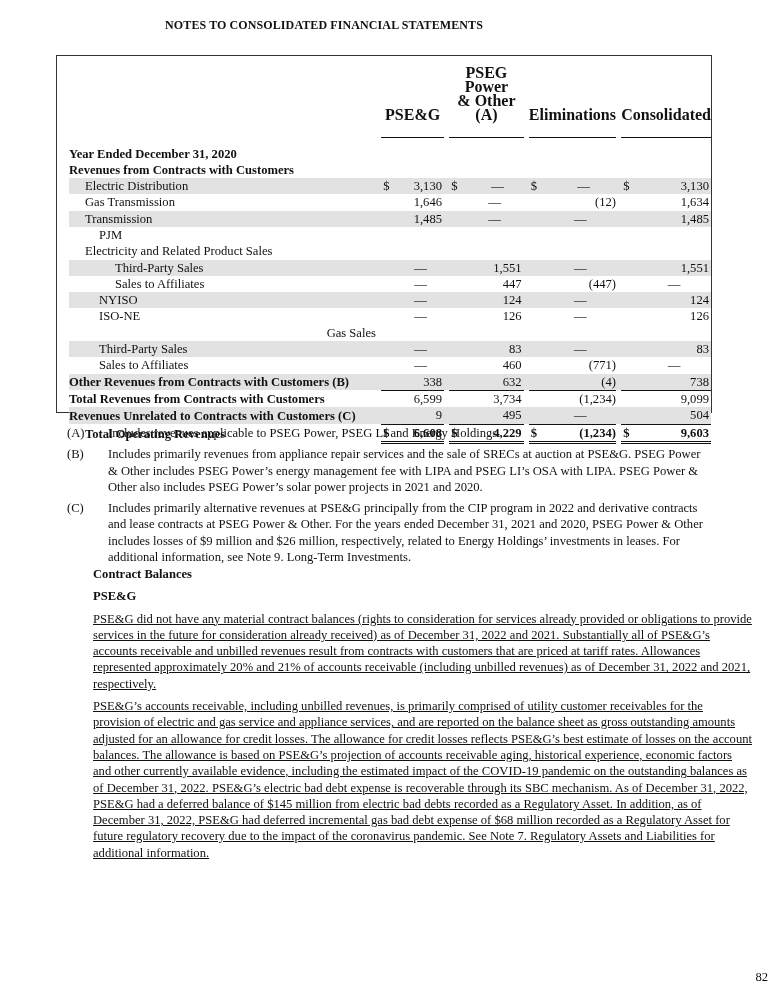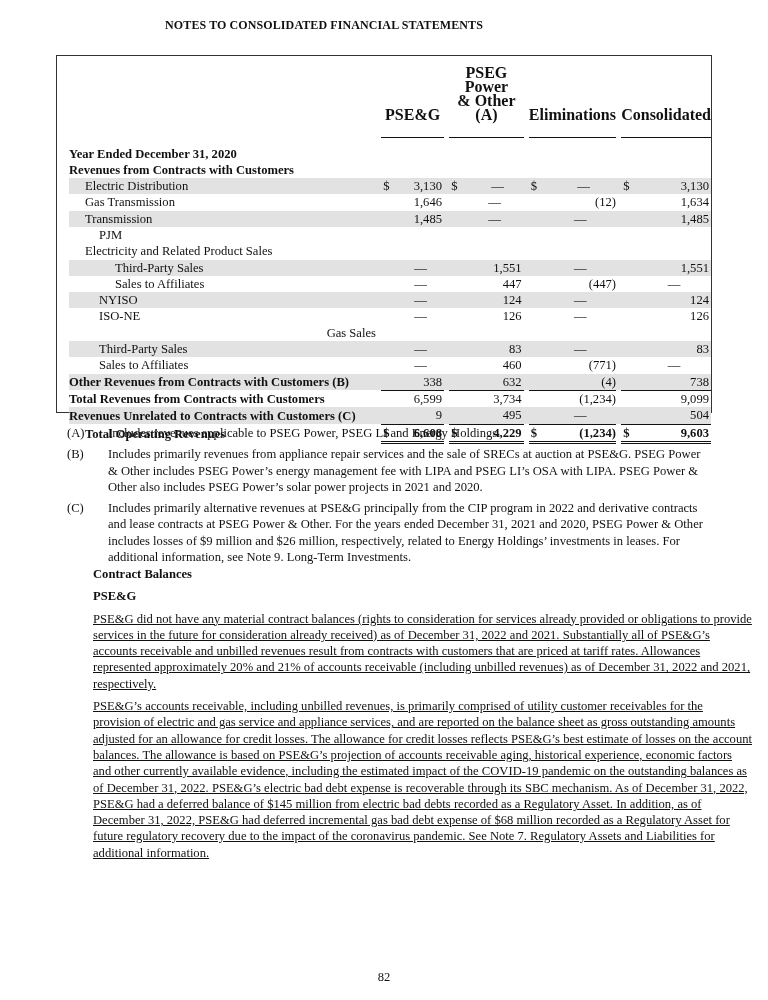--- a/index.html
+++ b/index.html
@@ -49,21 +49,21 @@
     .fn { display: flex; margin-bottom: 5px; }
     .fn .lbl { width: 41px; flex: none; }
     .fn .txt { flex: 1; }
     .body-text {
       position: absolute; left: 57px; top: 566px; width: 660px;
       font-size: 12.6px; line-height: 16.3px; margin-left: 36px;
     }
     .body-text h3 { margin: 0 0 6px 0; font-size: 12.6px; font-weight: bold; }
     .body-text p { margin: 0 0 6px 0; text-decoration: underline; }
     .page-number {
-      position: absolute; top: 970px; left: 0; width: 768px; text-align: center; font-size: 12.6px;
+      position: absolute; top: 970px; left: 0; width: 768px; text-align: right; font-size: 12.6px;
     }
   </style>
 </head>
 <body>
 
 <div class="page-title">NOTES TO CONSOLIDATED FINANCIAL STATEMENTS</div>
 
 <div class="table-box">
   <table class="fin">
     <colgroup>

